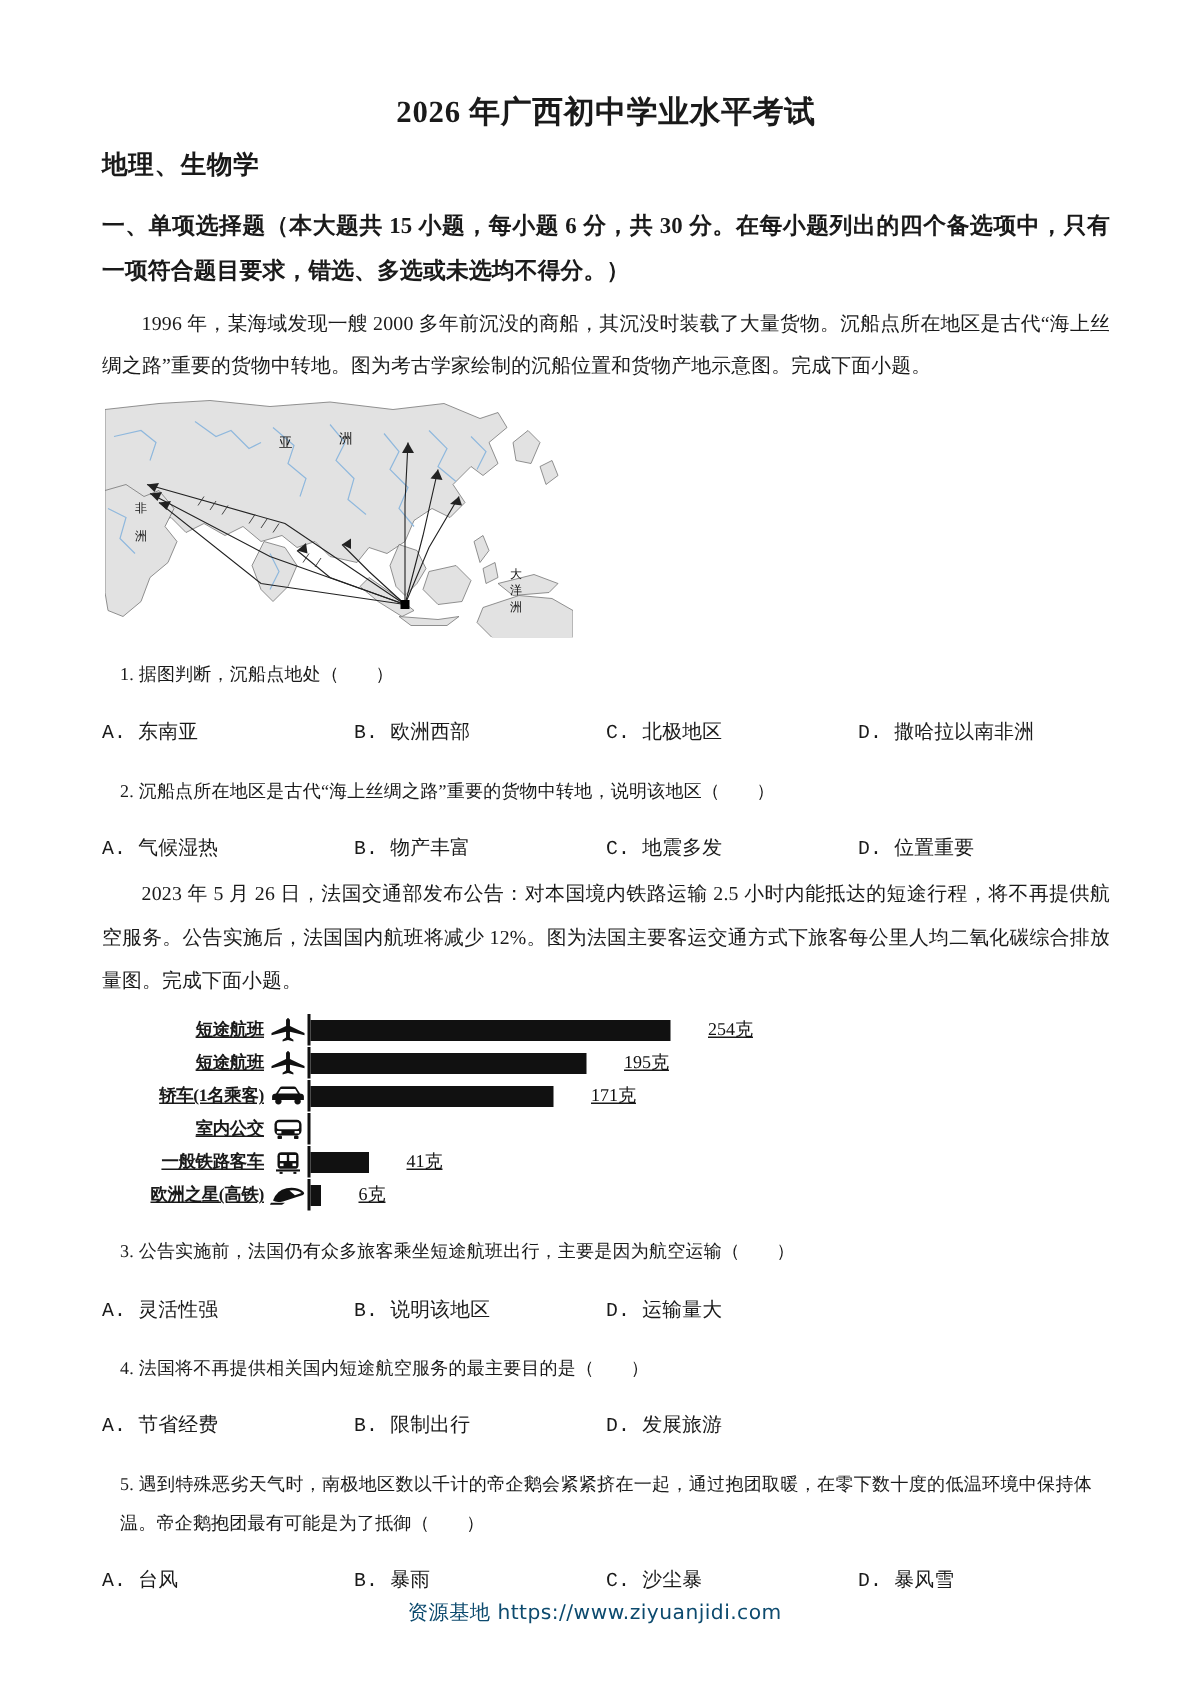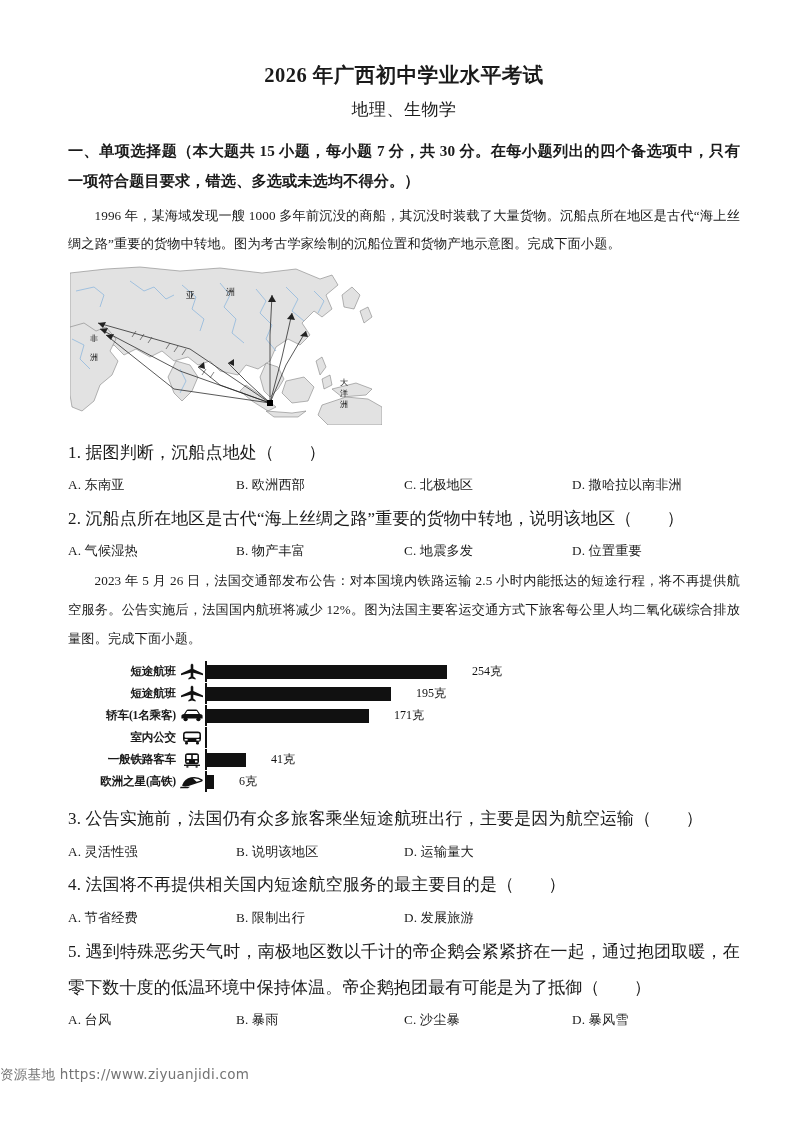--- a/index.html
+++ b/index.html
@@ -34,23 +34,23 @@
   
   .doc-title {
     text-align: center;
     font-size: 20.5px;
     font-weight: bold;
     letter-spacing: 0.5px;
     line-height: 1.5;
     margin: 0 0 6px 0;
   }
   .doc-subtitle {
-    text-align: center;
+    text-align: left;
     font-size: 17px;
-    font-weight: normal;
+    font-weight: bold;
     letter-spacing: 0.5px;
     line-height: 1.5;
     margin: 0 0 14px 0;
   }
 
   
   .section-head {
     font-size: 15.2px;
     font-weight: bold;
     line-height: 1.95;
@@ -64,56 +64,58 @@
     font-size: 13.2px;
     line-height: 2.18;
     text-align: justify;
     text-indent: 2em;
     margin: 0 0 4px 0;
     letter-spacing: 0.15px;
   }
 
   
   .question {
-    font-size: 17px;
+    font-size: 12px;
     line-height: 2.12;
     text-align: justify;
-    margin: 0;
+    margin: 12px;
     letter-spacing: 0.15px;
   }
   .options {
     display: flex;
     font-size: 13.2px;
     line-height: 2.12;
     margin: 0 0 2px 0;
     letter-spacing: 0.15px;
   }
   .opt {
     flex: 0 0 25%;
     white-space: nowrap;
+    font-family: Liberation Mono, monospace;
   }
   .opt.wide { flex: 0 0 25%; }
 
   
   .map-figure {
     margin: 6px 0 10px 2px;
     width: 312px;
     height: 160px;
     position: relative;
     background: #ffffff;
     overflow: hidden;
   }
   .map-figure svg { display: block; }
 
   
   .chart-figure {
     margin: 8px 0 6px 0;
     position: relative;
     width: 460px;
     height: 134px;
+    text-decoration: underline;
   }
   .chart-row {
     display: flex;
     align-items: center;
     height: 21px;
     margin-bottom: 1px;
   }
   .chart-label {
     width: 108px;
     text-align: right;
@@ -156,38 +158,39 @@
     color: #111;
     margin-left: 20px;
   }
 
   
   .footer-watermark {
     position: absolute;
     left: 0;
     right: 0;
     top: 1066px;
+    text-align: center;
     font-size: 13.5px;
-    color: #737373;
+    color: #0c4a6e;
     font-family: "DejaVu Sans", sans-serif;
     letter-spacing: 0.3px;
   }
 </style>
 </head>
 <body>
 
 <div class="page">
   <div class="inner">
 
     <h1 class="doc-title">2026 年广西初中学业水平考试</h1>
     <h2 class="doc-subtitle">地理、生物学</h2>
 
-    <p class="section-head">一、单项选择题（本大题共 15 小题，每小题 7 分，共 30 分。在每小题列出的四个备选项中，只有一项符合题目要求，错选、多选或未选均不得分。）</p>
-
-    <p class="material">1996 年，某海域发现一艘 1000 多年前沉没的商船，其沉没时装载了大量货物。沉船点所在地区是古代“海上丝绸之路”重要的货物中转地。图为考古学家绘制的沉船位置和货物产地示意图。完成下面小题。</p>
+    <p class="section-head">一、单项选择题（本大题共 15 小题，每小题 6 分，共 30 分。在每小题列出的四个备选项中，只有一项符合题目要求，错选、多选或未选均不得分。）</p>
+
+    <p class="material">1996 年，某海域发现一艘 2000 多年前沉没的商船，其沉没时装载了大量货物。沉船点所在地区是古代“海上丝绸之路”重要的货物中转地。图为考古学家绘制的沉船位置和货物产地示意图。完成下面小题。</p>
 
     <div class="map-figure">
       <svg width="312" height="160" viewBox="0 0 312 160" xmlns="http://www.w3.org/2000/svg">
         <rect x="0" y="0" width="312" height="160" fill="#ffffff"></rect>
 
         <g fill="#e2e2e2" stroke="#6f6f6f" stroke-width="0.5">
           <path d="M0,8 L36,4 L70,2 L110,6 L150,3 L192,8 L226,4 L250,14 L262,10 L268,20
                    L256,30 L262,44 L252,52 L244,46 L232,58 L240,70 L230,80 L218,74
                    L206,82 L200,96 L188,104 L176,100 L168,110 L150,106 L140,96 L128,100
                    L118,92 L104,96 L92,86 L80,92 L66,84 L54,90 L44,80 L30,84 L18,74

